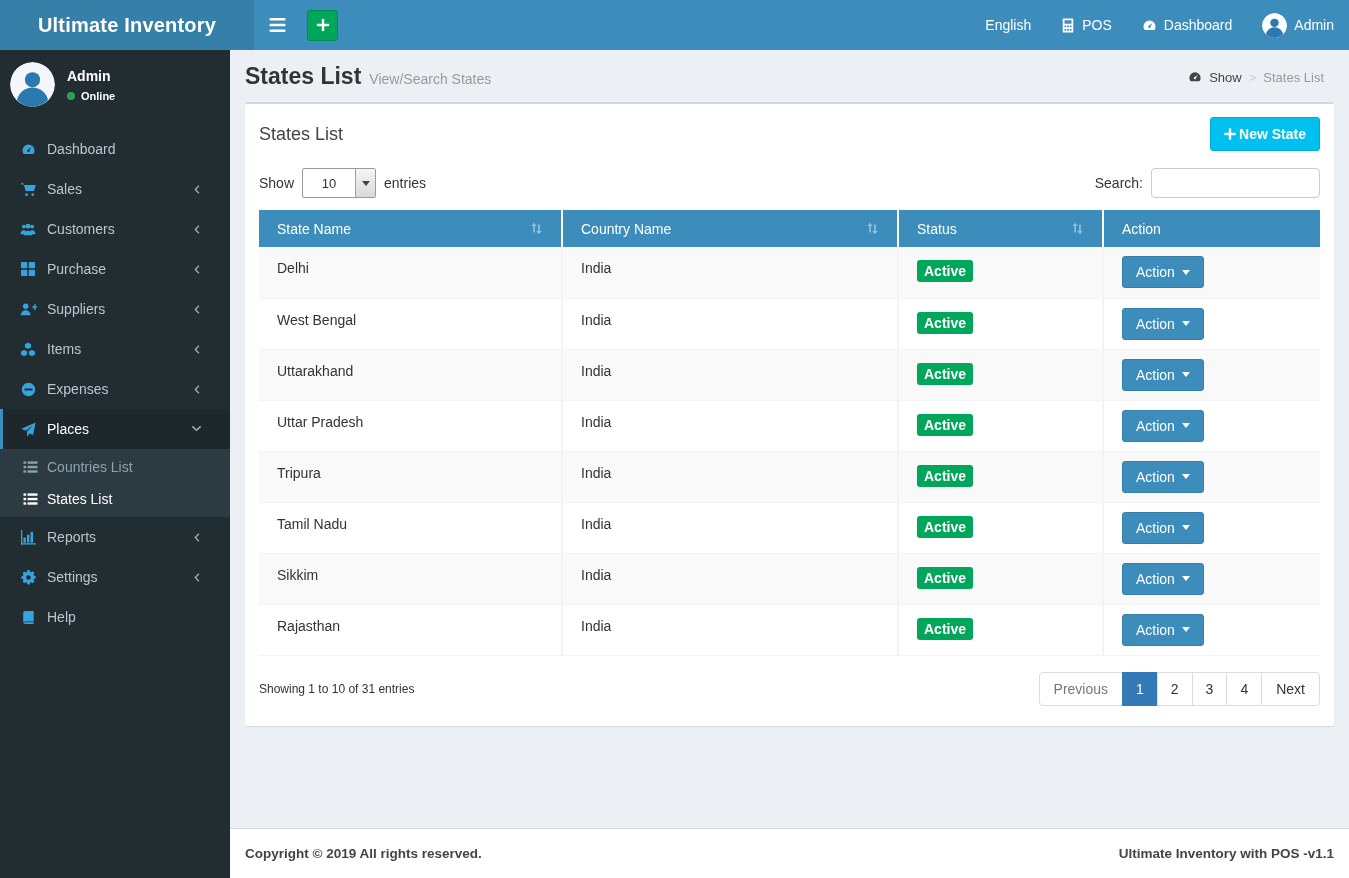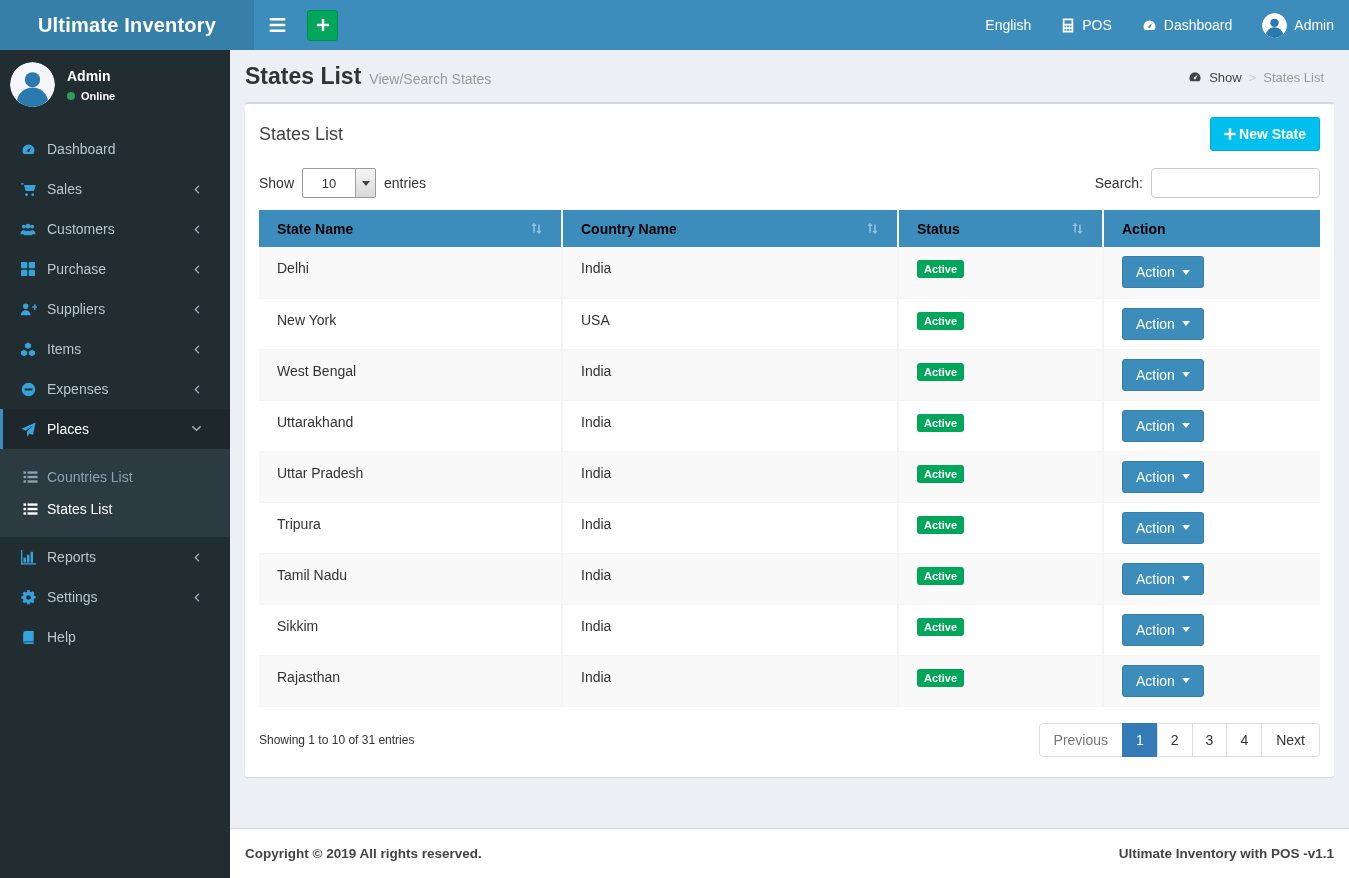--- a/index.html
+++ b/index.html
@@ -35,21 +35,21 @@
   .avatar-lg{width:45px;height:45px;border-radius:50%;overflow:hidden;flex:0 0 auto}
   .user-meta .user-name{color:#fff;font-weight:bold;font-size:14px;margin-bottom:6px}
   .user-status{display:flex;align-items:center;gap:6px;color:#fff;font-size:11px;font-weight:bold}
   .status-dot{width:8px;height:8px;border-radius:50%;background:#3c763d;background:#2e9e5b}
   .sidebar-menu{margin-top:8px}
   .menu-item{display:flex;align-items:center;padding:12px 15px;color:#b8c7ce;font-size:14px;cursor:pointer;
              border-left:3px solid transparent}
   .menu-item .icon{width:20px;margin-right:9px;color:var(--icon-blue)}
   .menu-item .chev{margin-left:auto;color:#b8c7ce;opacity:.85}
   .menu-item.active{background:var(--active-item);border-left-color:var(--navbar);color:#fff}
-  .submenu{background:var(--submenu);padding:12px 0}
+  .submenu{background:var(--submenu);padding:2px 0}
   .submenu-item{display:flex;align-items:center;padding:8px 15px 8px 21px;font-size:14px;color:#8aa4af;cursor:pointer}
   .submenu-item .icon{width:18px;margin-right:8px;color:#8aa4af}
   .submenu-item.active{color:#fff}
   .submenu-item.active .icon{color:#fff}
 
   
   .content-wrapper{position:absolute;top:50px;left:230px;right:0;bottom:50px;background:var(--content-bg);overflow:hidden}
   .content-header{padding:13px 25px 12px 15px;display:flex;align-items:baseline}
   .page-title{font-size:23px;color:#333;font-weight:bold}
   .page-subtitle{font-size:14px;color:#999;margin-left:8px}
@@ -72,31 +72,31 @@
        height:30px;width:74px;margin:0 8px;cursor:pointer}
   .dt-select .val{flex:1;display:flex;align-items:center;justify-content:center;font-size:13px;color:#333}
   .dt-select .arrow{width:20px;background:linear-gradient(#f6f6f6,#d9d9d9);border-left:1px solid #a0a0a0;
        display:flex;align-items:center;justify-content:center}
   .tri-down{width:0;height:0;border:4px solid transparent;border-top:5px solid #444;margin-top:4px}
   .toolbar-right{margin-left:auto;display:flex;align-items:center;font-size:14px;color:#333;gap:8px}
   .search-input{width:169px;height:30px;border:1px solid #ccc;border-radius:4px;padding:0 8px;font-size:13px;
        font-family:"Liberation Sans", sans-serif;outline:none}
 
   table.data-table{width:calc(100% - 28px);margin:0 14px;border-collapse:collapse;font-size:14px}
-  .data-table thead th{background:var(--navbar);color:#000000;font-weight:bold;text-align:left;
+  .data-table thead th{background:var(--navbar);color:#ffffff;font-weight:normal;text-align:left;
        padding:9px 18px;height:37px;cursor:pointer}
   .data-table thead th + th{border-left:2px solid #fff}
   .data-table thead th .th-inner{display:flex;align-items:center}
   .sort-icon{margin-left:auto;color:#fff;opacity:.45}
   .data-table tbody td{height:51px;padding:13px 18px 0;vertical-align:top;color:#333}
   .data-table tbody td + td{border-left:2px solid #f4f4f4}
   .data-table tbody tr + tr td{border-top:1px solid #f4f4f4}
   .data-table tbody tr:nth-child(odd) td{background:#f9f9f9}
   .data-table tbody tr:last-child td{border-bottom:1px solid #f4f4f4}
-  .badge-active{display:inline-block;background:var(--green);color:#fff;font-size:11px;font-weight:bold;
+  .badge-active{display:inline-block;background:var(--green);color:#fff;font-size:14px;font-weight:bold;
        padding:3px 7px;border-radius:3px}
   .action-btn{background:var(--navbar);border:1px solid #367fa9;color:#fff;font-size:14px;padding:7px 13px;
        border-radius:3px;display:inline-flex;align-items:center;gap:7px;cursor:pointer;margin-top:-4px;
        font-family:"Liberation Sans", sans-serif}
   .caret{width:0;height:0;border:4px solid transparent;border-top:5px solid #fff;margin-top:4px}
 
   .table-footer{padding:16px 14px 20px;display:flex;align-items:center}
   .dt-info{font-size:12px;color:#333}
   .pagination{margin-left:auto;display:inline-flex}
   .page-btn{border:1px solid #ddd;background:#fff;color:#333;font-size:14px;padding:8px 13px;cursor:pointer;
@@ -453,29 +453,20 @@
           <tr>
             <td style="width: 303px;">Delhi</td>
             <td style="width: 336px;">India</td>
             <td style="width: 205px;"><span class="badge-active">Active</span></td>
             <td><button class="action-btn">
                 <span>Action</span>
                 <span class="caret"></span>
               </button></td>
           </tr>
           <tr>
-            <td style="width: 303px;">New York</td>
-            <td style="width: 336px;">USA</td>
-            <td style="width: 205px;"><span class="badge-active">Active</span></td>
-            <td><button class="action-btn">
-                <span>Action</span>
-                <span class="caret"></span>
-              </button></td>
-          </tr>
-          <tr>
             <td style="width: 303px;">West Bengal</td>
             <td style="width: 336px;">India</td>
             <td style="width: 205px;"><span class="badge-active">Active</span></td>
             <td><button class="action-btn">
                 <span>Action</span>
                 <span class="caret"></span>
               </button></td>
           </tr>
           <tr>
             <td style="width: 303px;">Uttarakhand</td>

